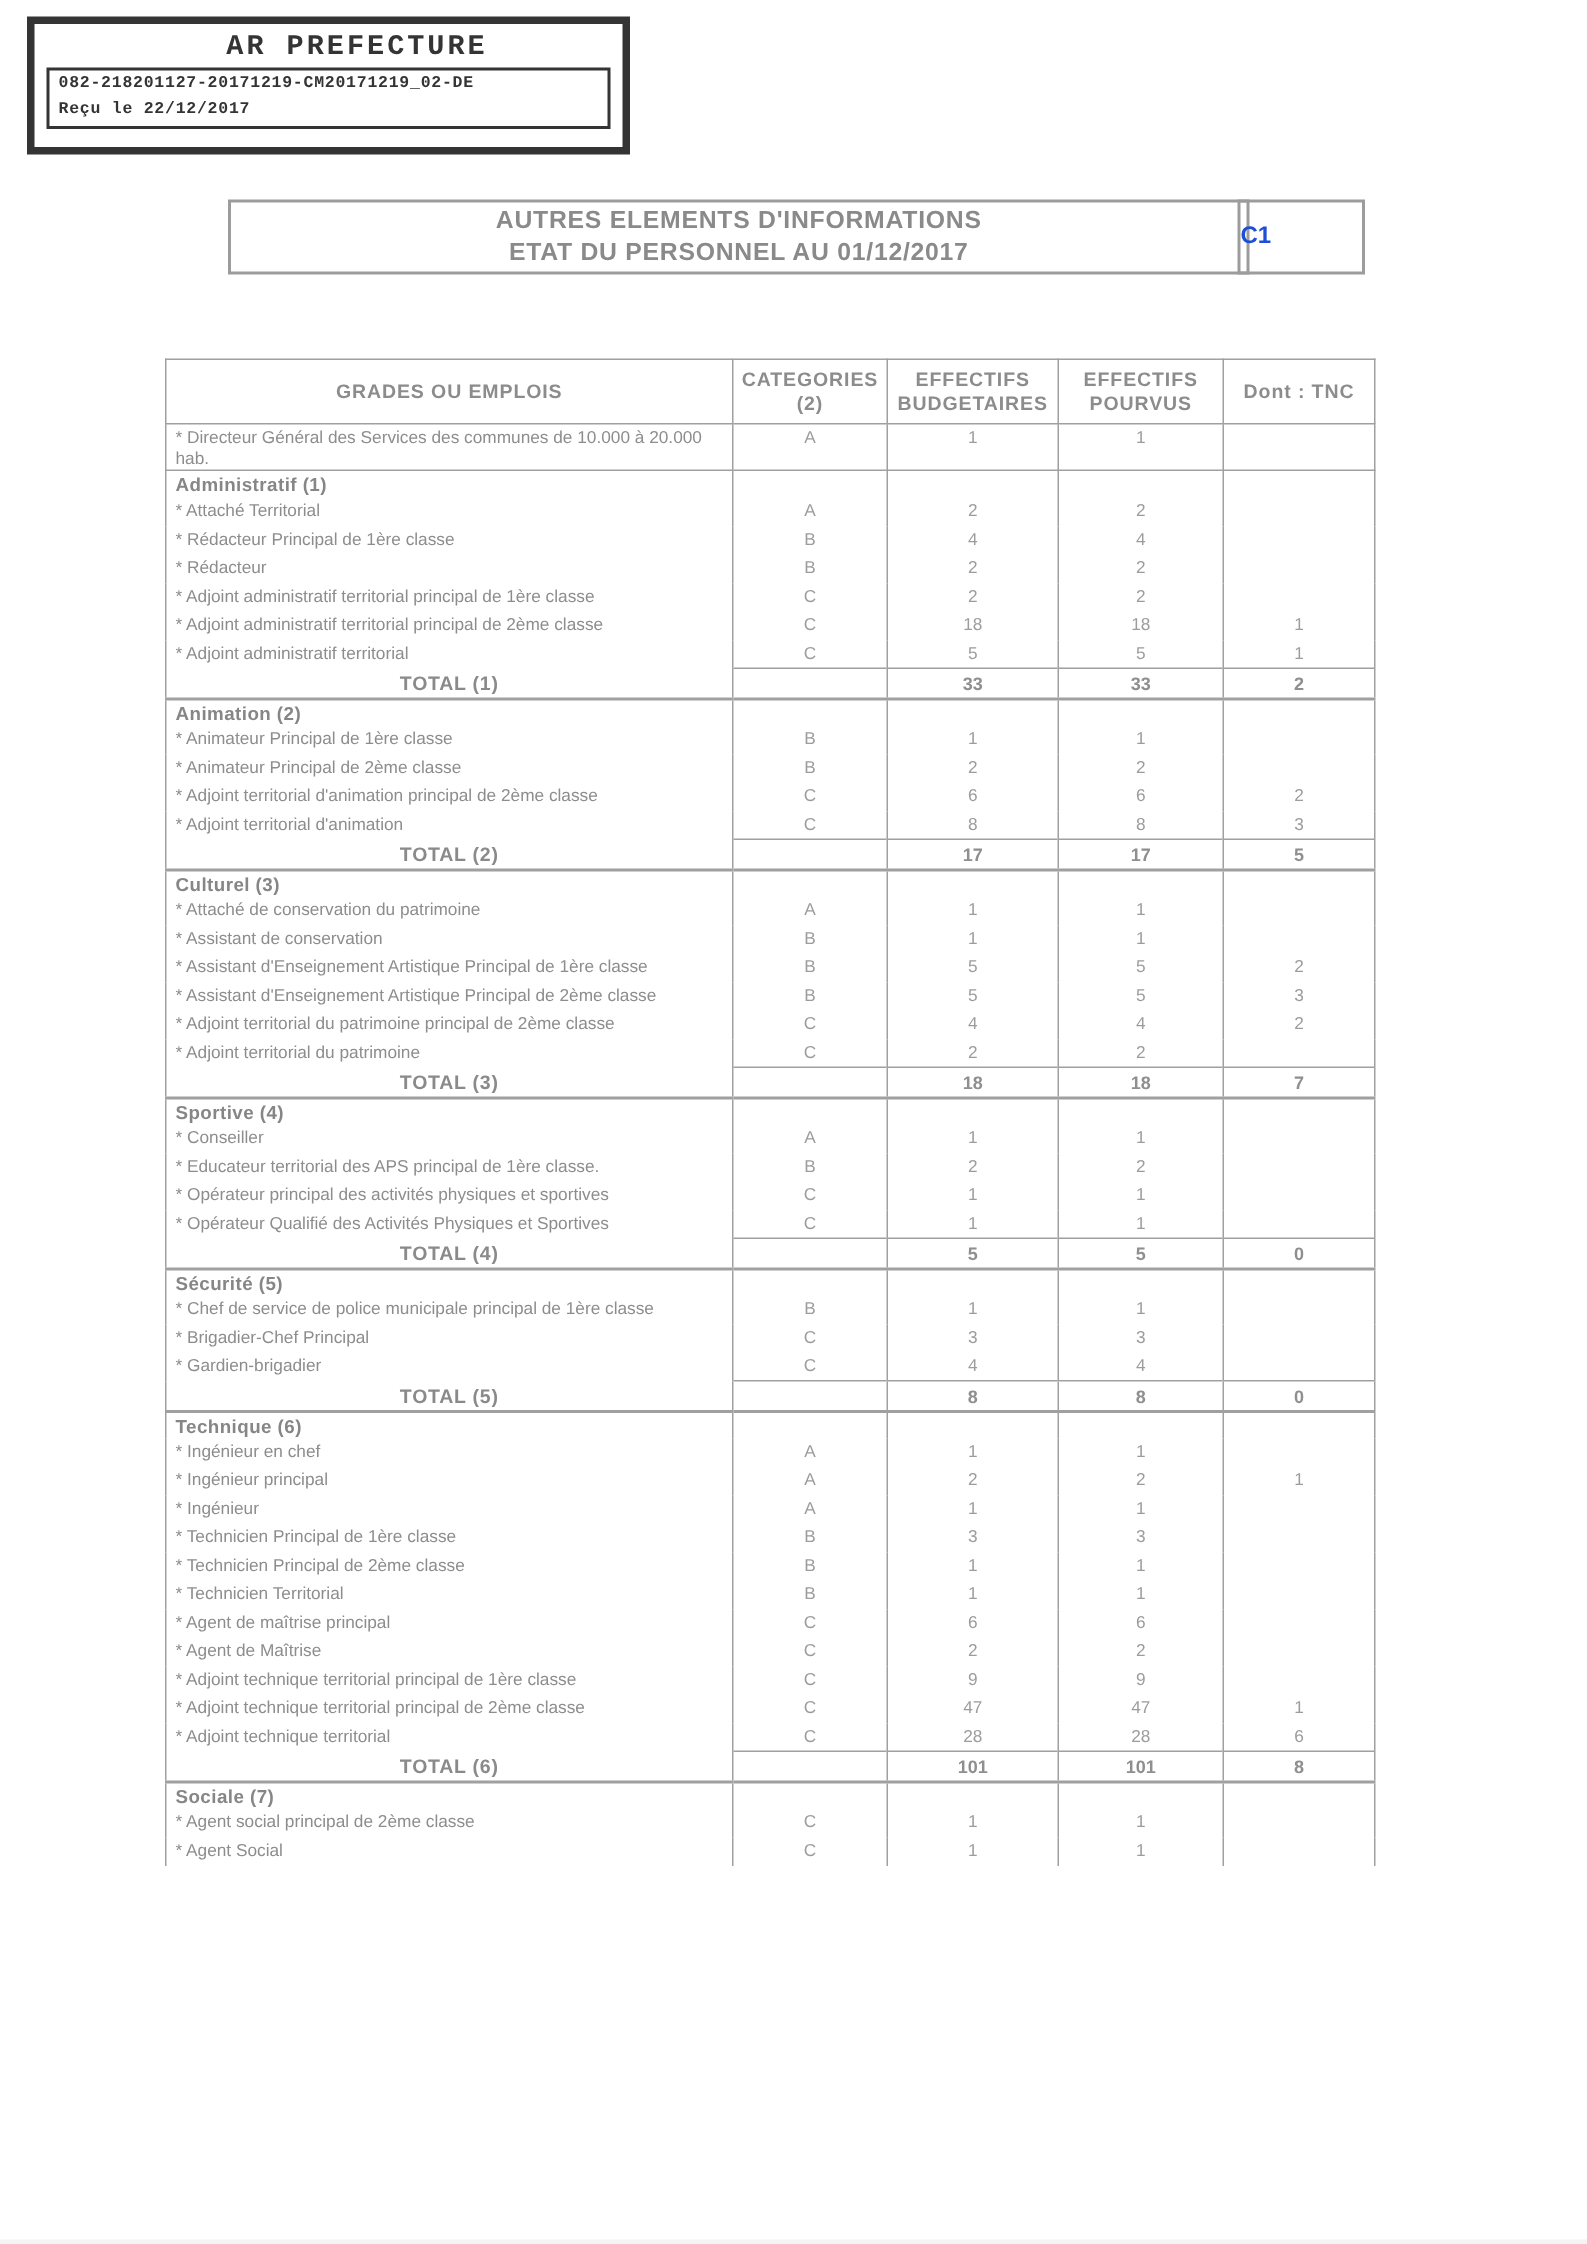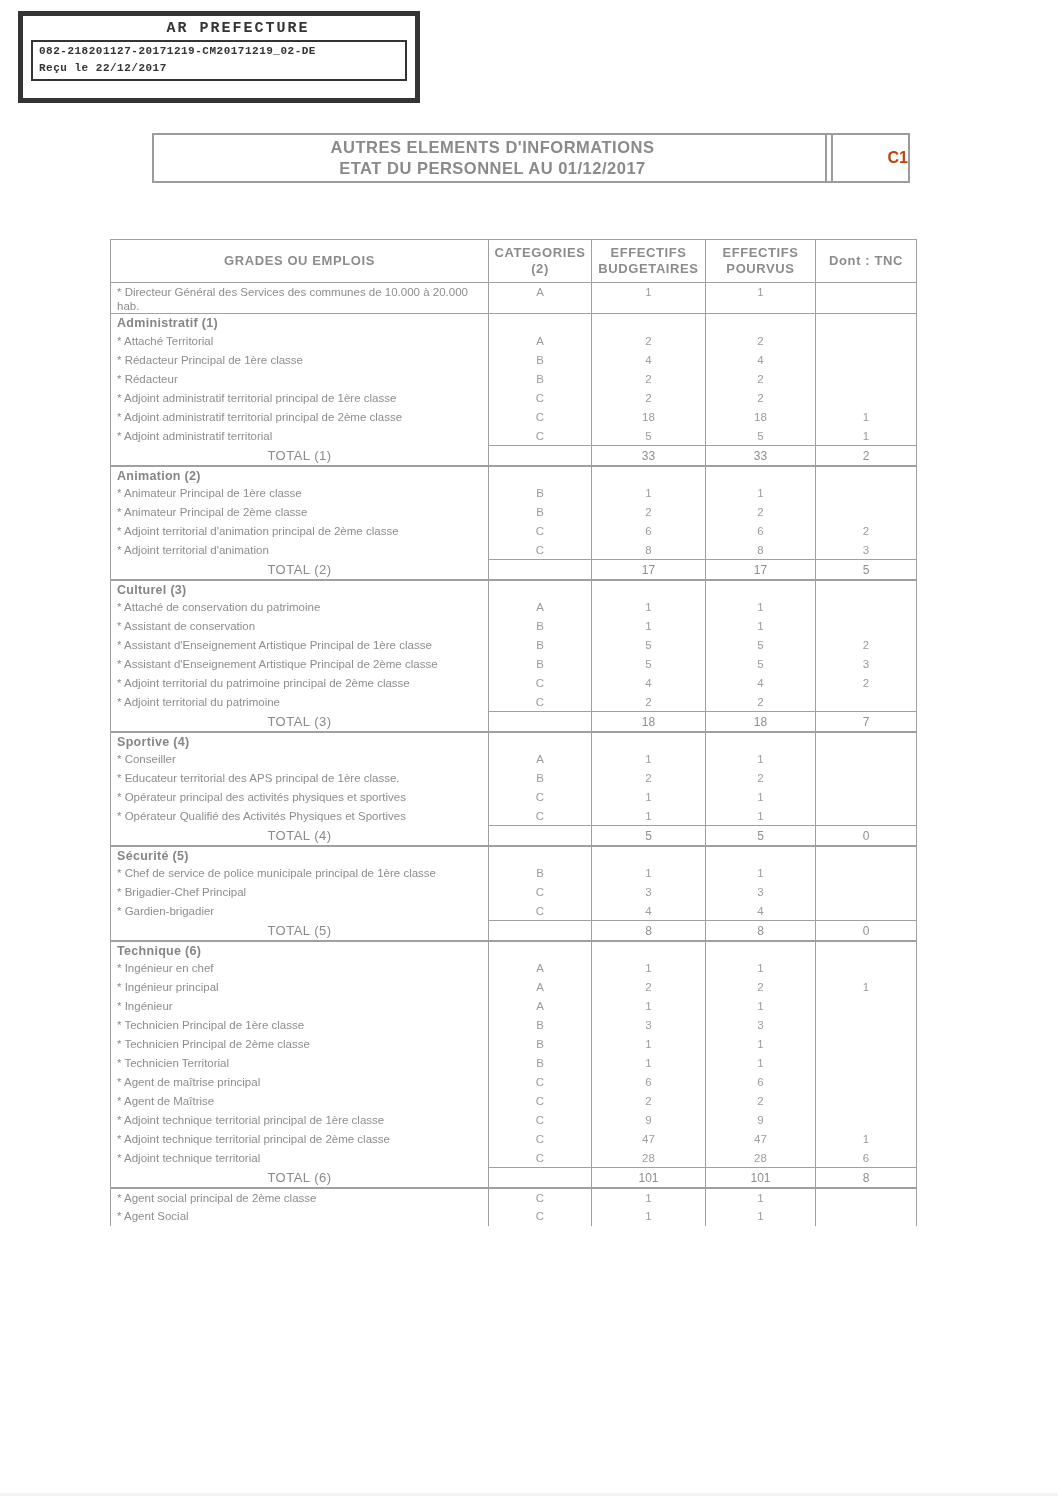--- a/index.html
+++ b/index.html
@@ -9,53 +9,53 @@
     --table-border:#a0a0a0;
   }
   html,body{margin:0;padding:0;background:#fff;}
   .page{position:relative;width:1058px;height:1496px;background:#ffffff;overflow:hidden;
         font-family:"Liberation Sans", sans-serif;}
 
   
   .stamp{position:absolute;left:18px;top:11px;width:402px;height:92px;
          border:5px solid var(--stamp-ink);box-sizing:border-box;background:#fff;}
   .stamp-title{text-align:center;font-family:"Liberation Mono", monospace;font-weight:bold;
-               font-size:15px;letter-spacing:2px;color:var(--stamp-ink);margin-top:4px;padding-left:38px;}
+               font-size:19px;letter-spacing:2px;color:var(--stamp-ink);margin-top:4px;padding-left:38px;}
   .stamp-inner{margin:3px 8px 0 8px;border:2px solid var(--stamp-ink);padding:1px 6px 2px 6px;}
   .stamp-inner div{font-family:"Liberation Mono", monospace;font-weight:bold;font-size:11px;
                    line-height:17px;color:var(--stamp-ink);letter-spacing:0.5px;white-space:nowrap;}
 
   
   .title-box{position:absolute;left:152px;top:133px;width:681px;height:50px;
              border:2px solid #9c9c9c;box-sizing:border-box;text-align:center;
              font-weight:bold;font-size:16.5px;color:#8a8a8a;letter-spacing:0.5px;
              padding-top:2px;line-height:21px;}
   .code-box{position:absolute;left:825px;top:133px;width:85px;height:50px;
-            border:2px solid #9c9c9c;box-sizing:border-box;text-align:right;
-            font-weight:bold;font-size:16px;color:#c2410c;line-height:45px;}
+            border:2px solid #9c9c9c;box-sizing:border-box;text-align:left;
+            font-weight:bold;font-size:16px;color:#1d4ed8;line-height:45px;}
   .subtitle{position:absolute;left:122px;top:185px;width:806px;text-align:center;
             font-weight:bold;font-size:16.5px;color:#8f8f8f;letter-spacing:0.5px;}
 
   
   .personnel-table{position:absolute;left:110px;top:211px;width:806px;
                    border-collapse:collapse;table-layout:fixed;margin-top:28px;}
   col.c0{width:378px}col.c1{width:103px}col.c2{width:114px}col.c3{width:110px}col.c4{width:101px}
   .personnel-table th,.personnel-table td{border-left:1px solid var(--table-border);
       border-right:1px solid var(--table-border);box-sizing:border-box;overflow:hidden;}
   thead th{border-top:1px solid var(--table-border);border-bottom:1px solid var(--table-border);
       font-size:13px;font-weight:bold;color:#8c8c8c;letter-spacing:0.6px;height:43px;
       vertical-align:middle;text-align:center;padding:0;}
   thead th .hl{display:block;line-height:16px;}
   .data-row td{height:19px;vertical-align:top;font-size:11.5px;color:var(--scan-text-light);
       padding:2px 3px 0 3px;line-height:14px;}
   .data-row .grade-cell{text-align:left;padding-left:6px;color:var(--scan-text);}
   .num-cell{text-align:center;}
   .section-row td{height:18px;vertical-align:top;padding:2px 3px 0 6px;}
   .section-name{font-weight:bold;font-size:12.5px;color:#868686;letter-spacing:0.3px;}
-  .total-row td{height:20px;border-bottom:2px solid var(--table-border);font-weight:normal;vertical-align:top;}
+  .total-row td{height:20px;border-bottom:2px solid var(--table-border);font-weight:bold;vertical-align:top;}
   .total-row td:not(:first-child){border-top:1px solid var(--table-border);}
   .total-label{text-align:center;font-size:13px;color:#8a8a8a;letter-spacing:0.5px;padding-top:2px;}
   .total-num{font-size:12px;color:#8f8f8f;padding-top:3px;}
   .section-end td{border-bottom:1px solid var(--table-border);}
 
   .scan-edge{position:absolute;left:0;bottom:0;width:100%;height:3px;background:#f4f4f4;}
 </style>
 </head>
 <body>
 
@@ -431,20 +431,27 @@
           <td class="num-cell">28</td>
           <td class="num-cell">6</td>
         </tr>
         <tr class="total-row">
           <td class="grade-cell total-label">TOTAL (6)</td>
           <td class="num-cell"></td>
           <td class="num-cell total-num">101</td>
           <td class="num-cell total-num">101</td>
           <td class="num-cell total-num">8</td>
         </tr>
+        <tr class="section-row">
+          <td class="grade-cell section-name">Sociale (7)</td>
+          <td class="num-cell"></td>
+          <td class="num-cell"></td>
+          <td class="num-cell"></td>
+          <td class="num-cell"></td>
+        </tr>
         <tr class="data-row">
           <td class="grade-cell">* Agent social principal de 2ème classe</td>
           <td class="num-cell">C</td>
           <td class="num-cell">1</td>
           <td class="num-cell">1</td>
           <td class="num-cell"></td>
         </tr>
         <tr class="data-row">
           <td class="grade-cell">* Agent Social</td>
           <td class="num-cell">C</td>

